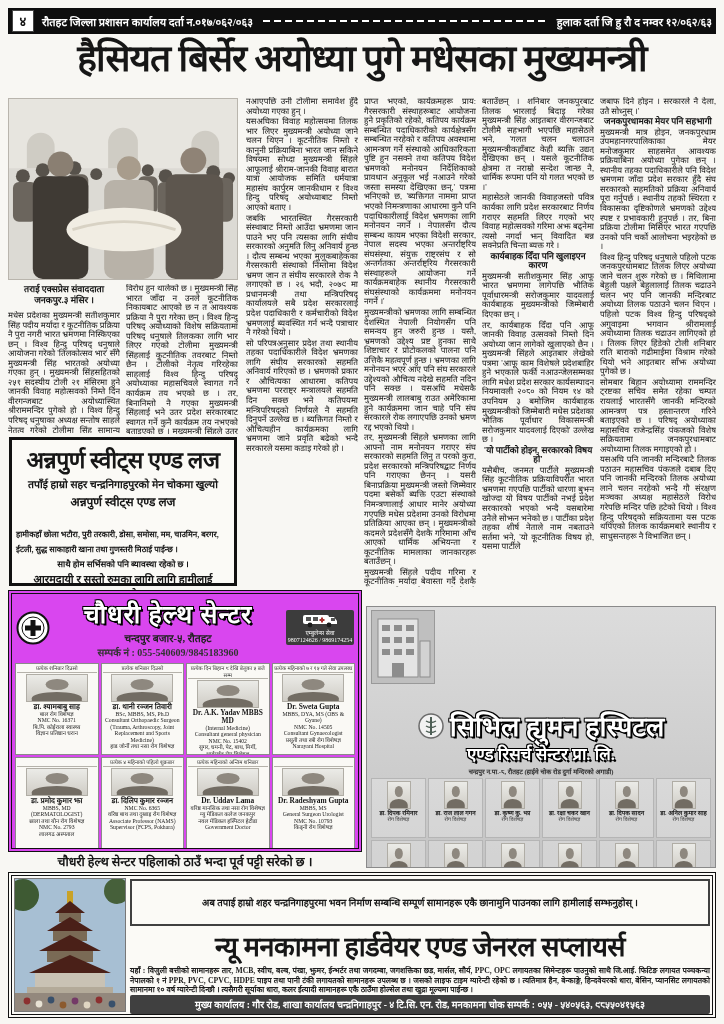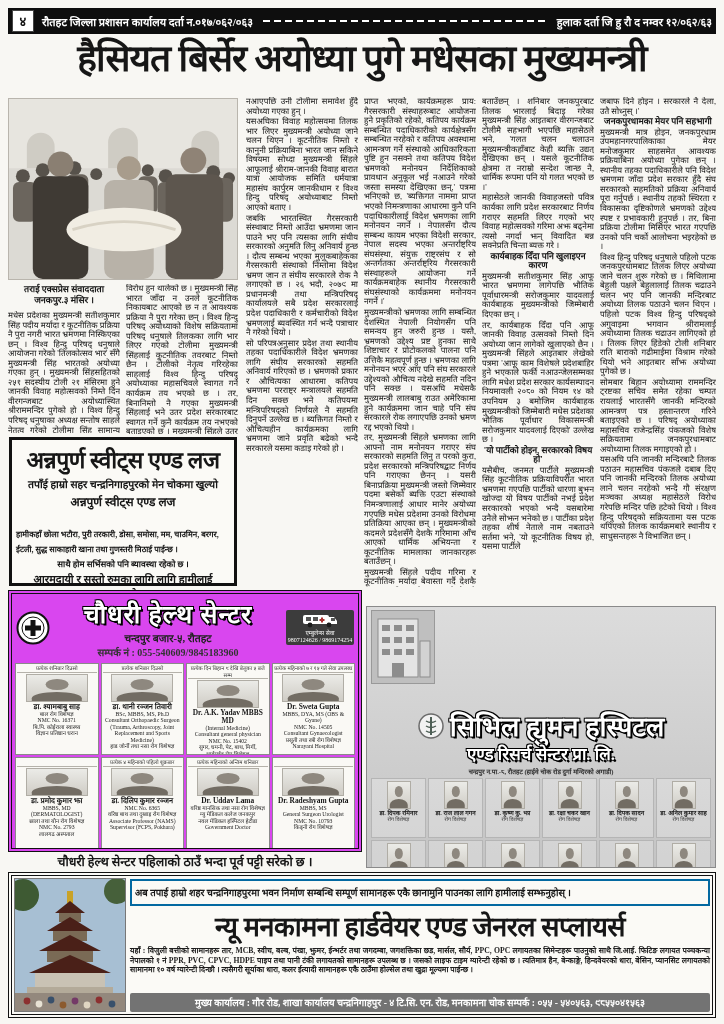--- a/index.html
+++ b/index.html
@@ -81,24 +81,24 @@
   .cv-spec{font-size:5.2px;color:#3c3c3c;line-height:5.8px;}
   .cv-opd{font-size:8.2px;font-weight:bold;text-align:center;color:#f2f2f2;line-height:9.6px;padding:1px 4px;
           text-shadow:1px 1px 0 #4a4a4a,-1px -1px 0 #4a4a4a,1px -1px 0 #4a4a4a,-1px 1px 0 #4a4a4a;}
   .cv-footer{margin-top:auto;background:#454545;color:#fff;font-size:6.4px;text-align:center;padding:2px 3px;font-weight:bold;}
   
   .ad-hardware{position:absolute;left:8px;top:872px;width:708px;height:146px;border:4px double #111;
                box-sizing:border-box;background:#fbfaf6;display:flex;padding:2px;gap:4px;}
   .temple{width:110px;flex:none;border:1px solid #777;}
   .hw-right{flex:1;display:flex;flex-direction:column;min-width:0;}
   .hw-top{text-align:center;font-weight:bold;font-size:11px;}
-  .hw-box{border:2px solid #0369a1;font-weight:bold;font-size:9.6px;padding:5px 3px;margin-top:1px;}
+  .hw-box{border:2px solid #404040;font-weight:bold;font-size:9.6px;text-align:center;padding:15px 3px;margin-top:1px;}
   .hw-title{font-size:27px;font-weight:bold;text-align:center;letter-spacing:-0.5px;margin:1px 0 2px 0;white-space:nowrap;}
   .hw-body{font-size:7.7px;line-height:9.5px;text-align:justify;font-weight:bold;color:#1c1c1c;}
-  .hw-footer{margin-top:auto;background:#737373;color:#fff;font-weight:bold;font-size:9.6px;text-align:center;
+  .hw-footer{margin-top:auto;background:#404040;color:#fff;font-weight:bold;font-size:9.6px;text-align:center;
              padding:3px 2px;border-radius:2px;}
 </style>
 </head>
 <body>
 
 <div class="page">
 
   <div class="masthead">
     <div class="pagenum">४</div>
     <div>रौतहट जिल्ला प्रशासन कार्यालय दर्ता न.०१७/०६२/०६३</div>

